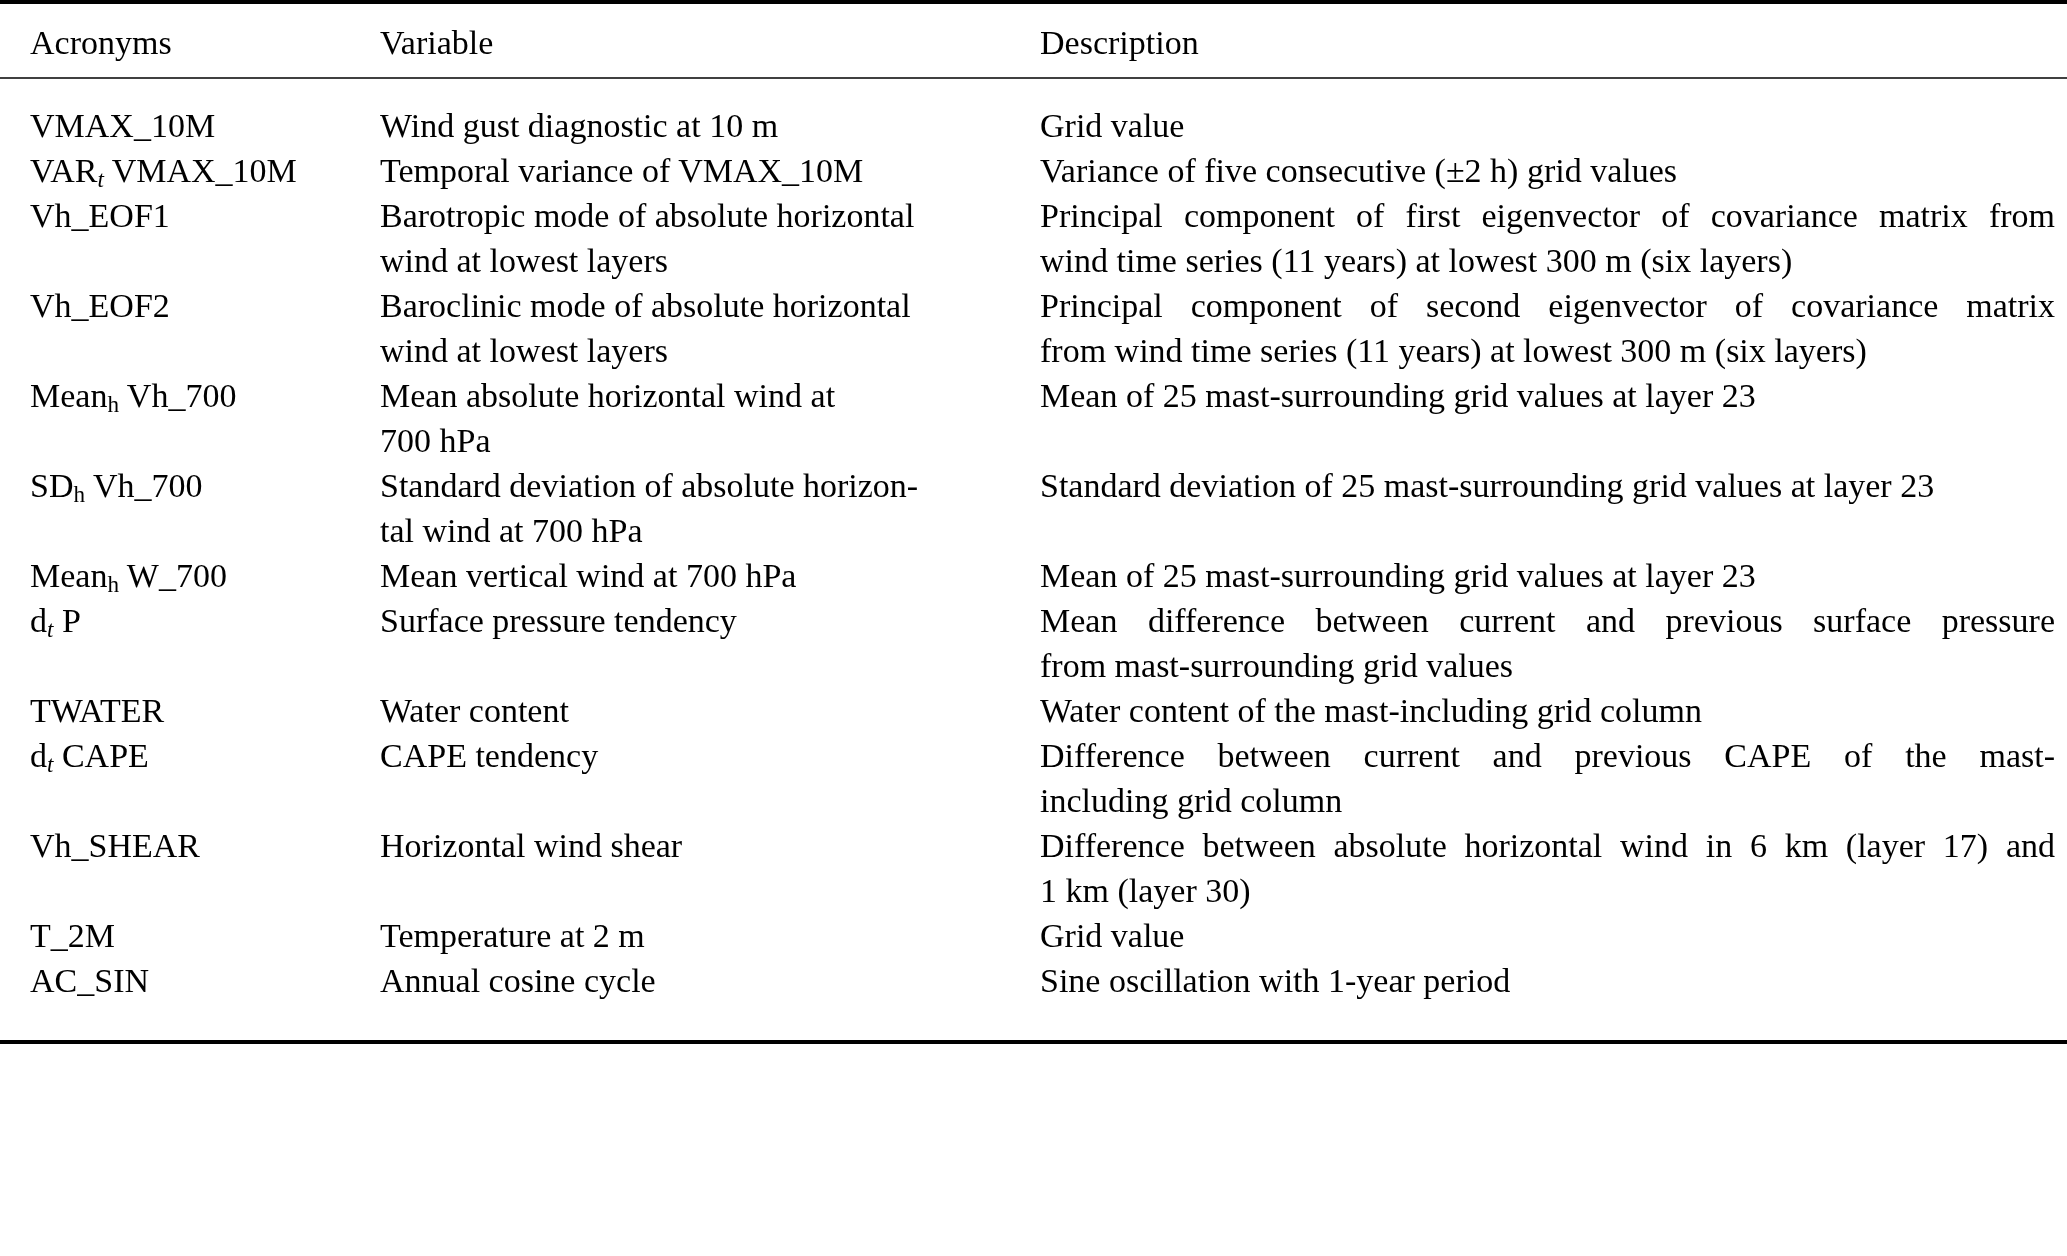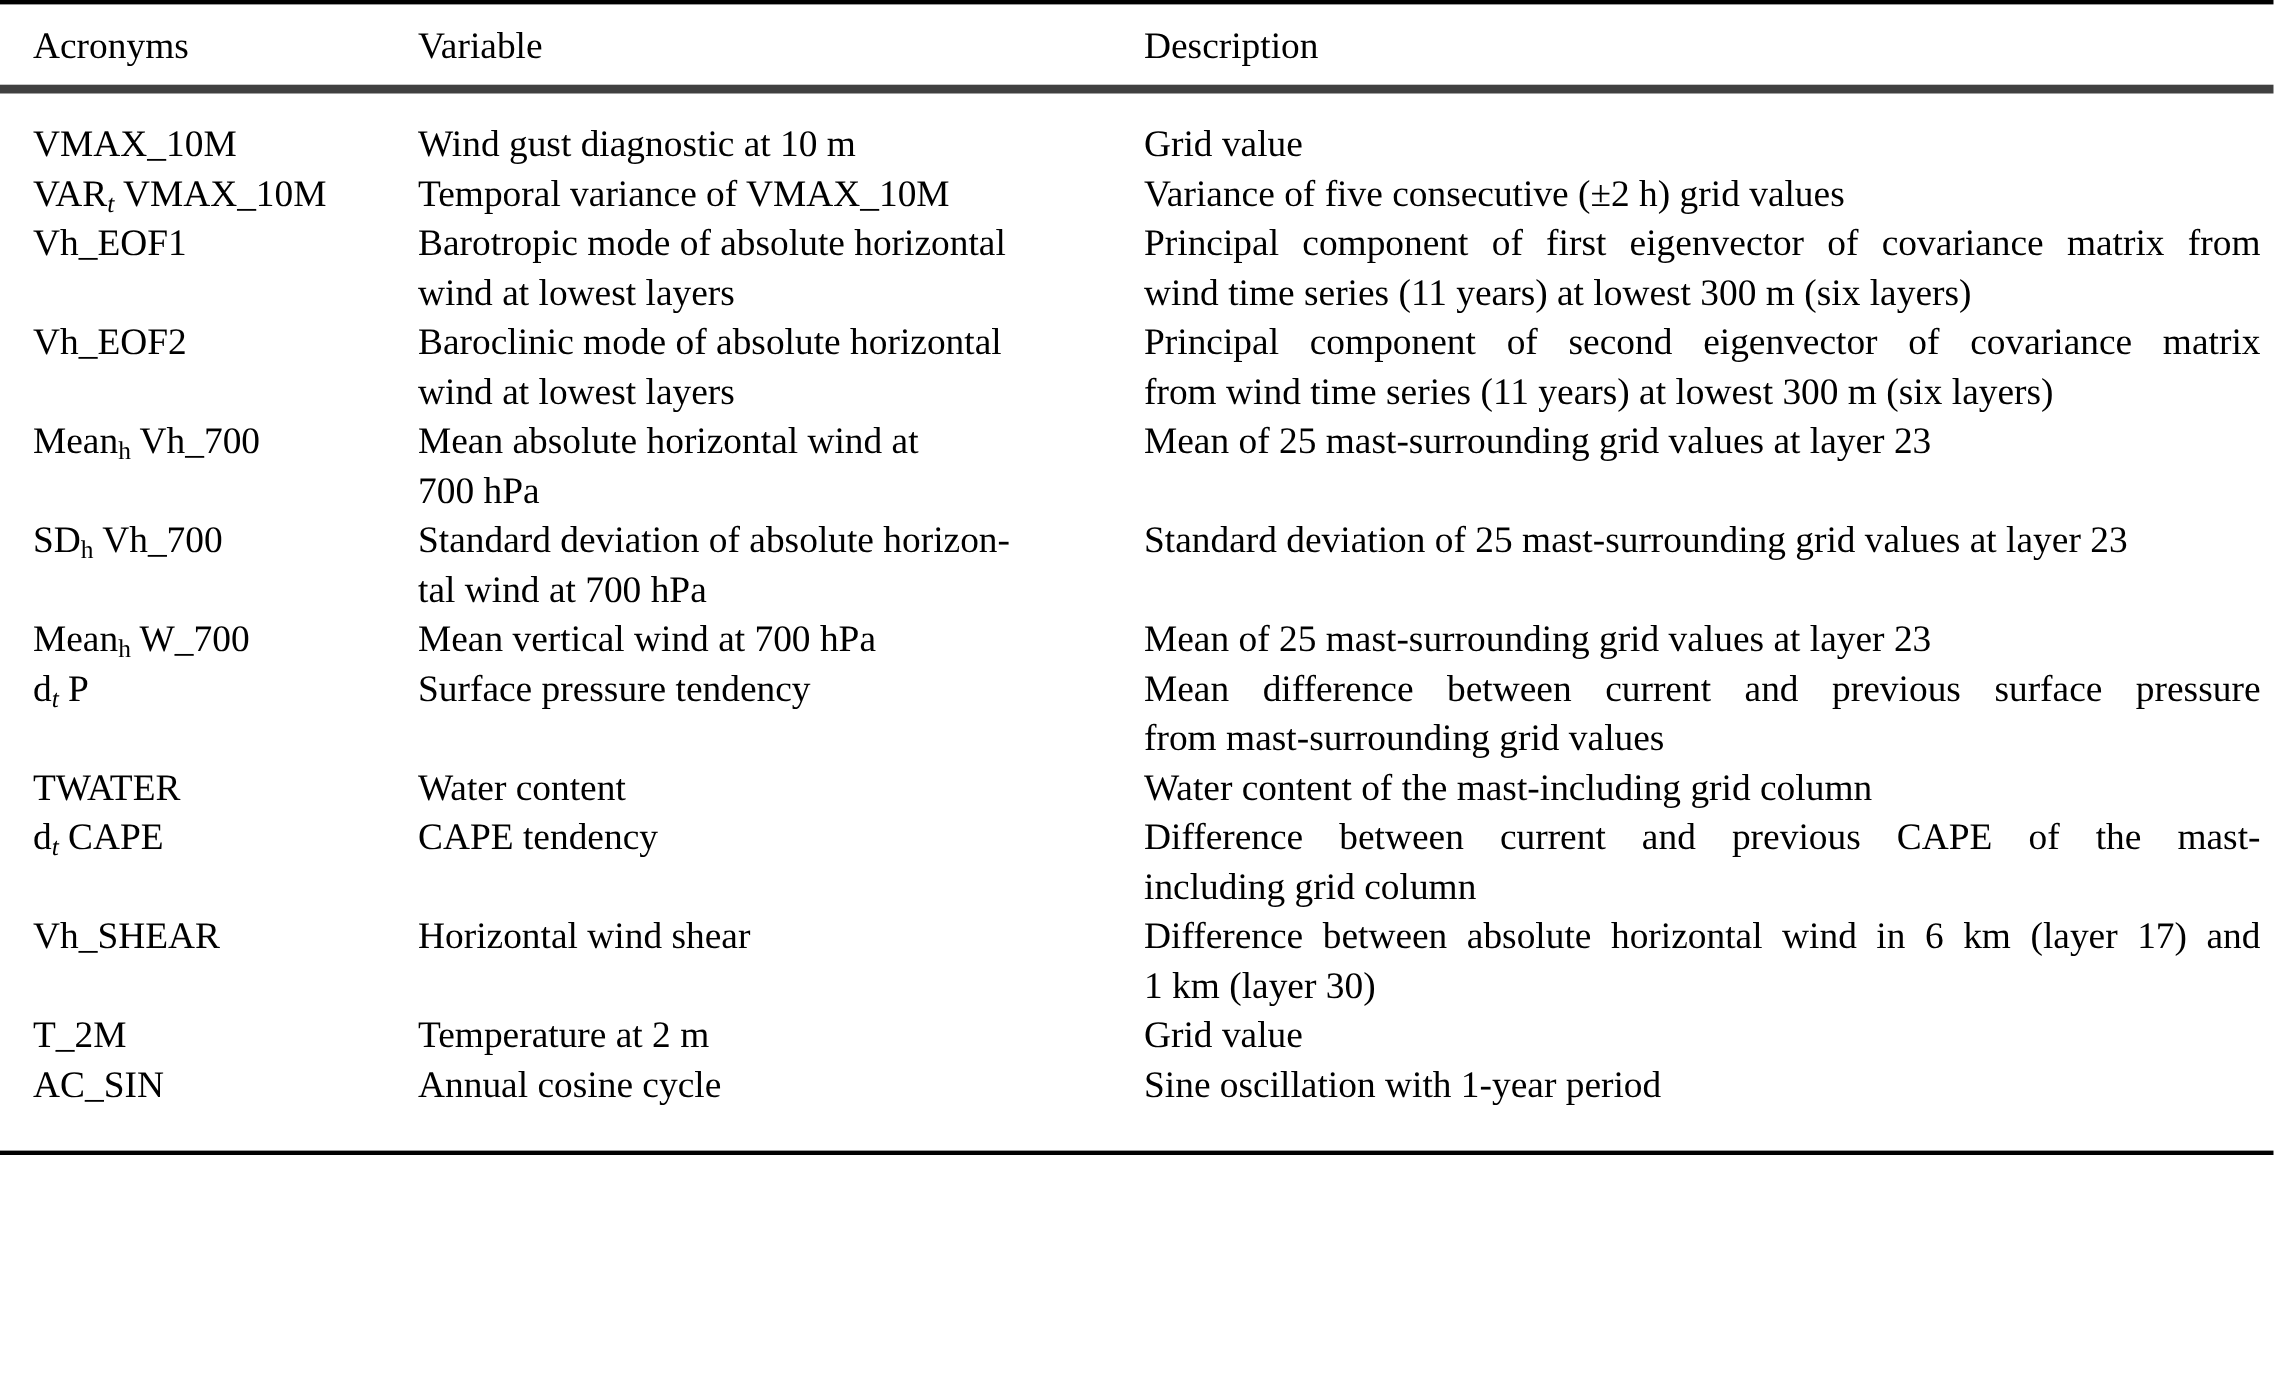--- a/index.html
+++ b/index.html
@@ -26,21 +26,21 @@
   col.c1 { width: 380px; }
   col.c2 { width: 660px; }
   col.c3 { width: 1027px; }
   th, td {
     vertical-align: top;
     text-align: left;
     font-weight: normal;
     padding: 0;
   }
   thead th {
-    border-bottom: 8px solid #404040;
+    border-bottom: 2px solid #404040;
     padding-top: 16px;
     padding-bottom: 12px;
   }
   th:first-child, td:first-child { padding-left: 30px; }
   th:nth-child(2), td:nth-child(2) { padding-right: 40px; }
   th:nth-child(3), td:nth-child(3) { padding-right: 12px; }
   tbody tr:first-child td { padding-top: 24px; }
   tbody tr:last-child td { padding-bottom: 37px; margin-left: 18px; }
   .line {
     white-space: nowrap;

